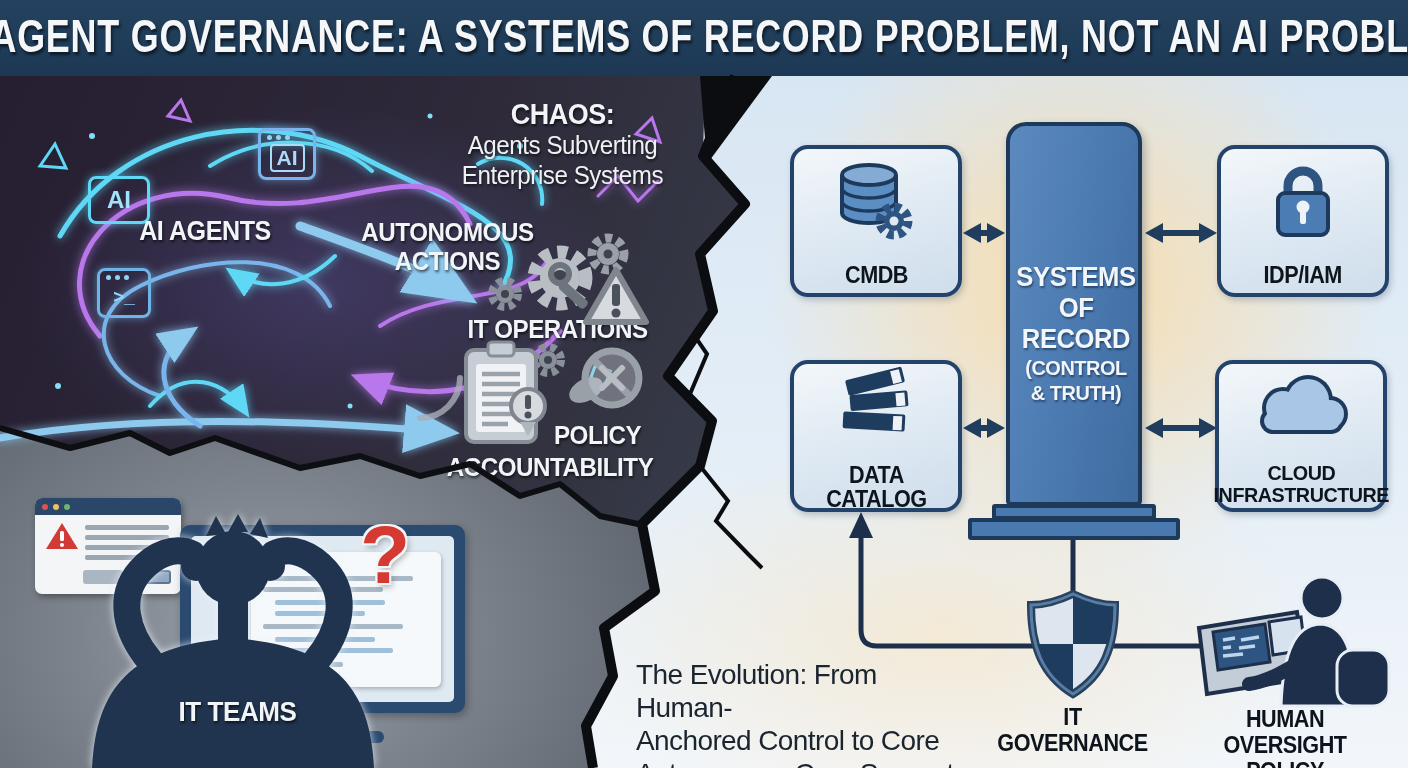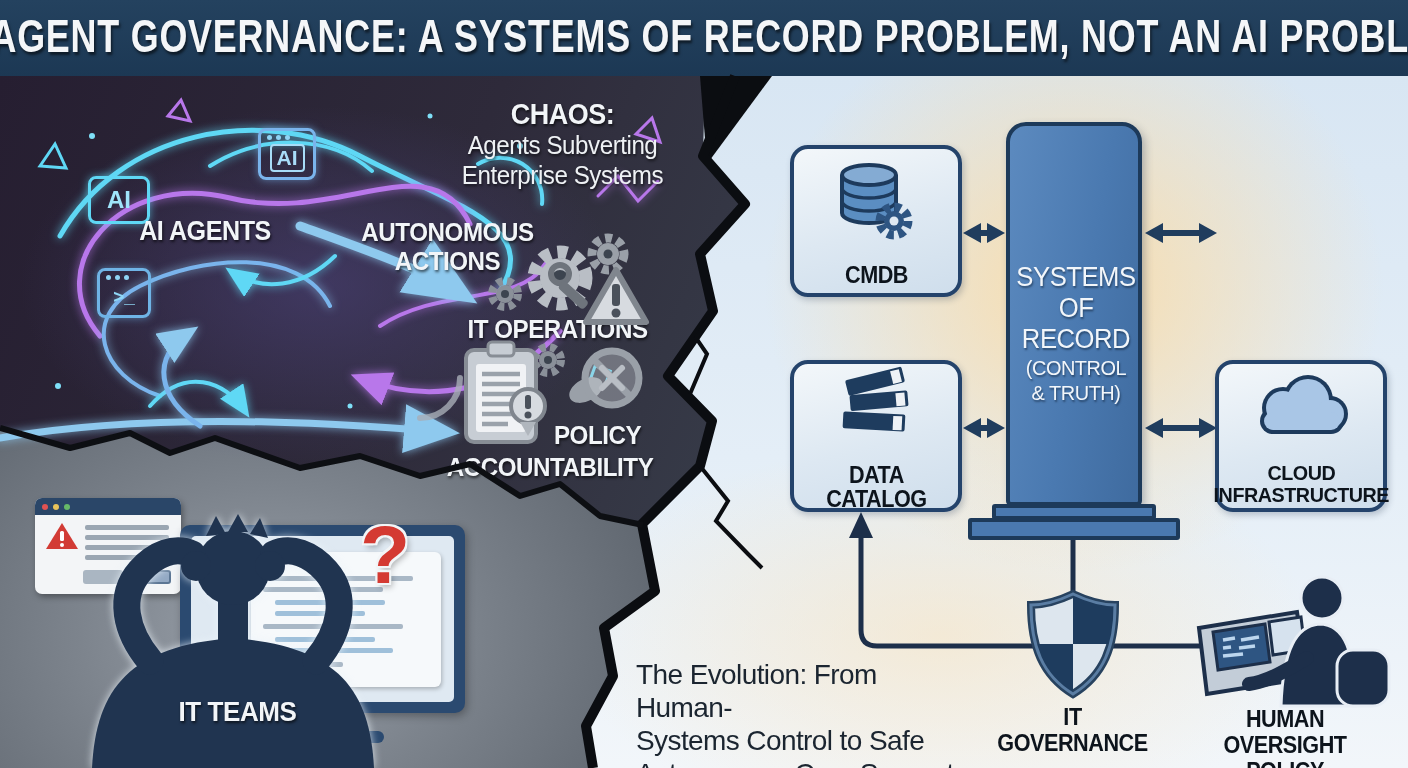--- a/index.html
+++ b/index.html
@@ -27,21 +27,21 @@
     background:linear-gradient(165deg,#f3f7fa 0%,#dde8f2 55%,#cfdeec 100%);
     box-shadow:2px 3px 6px rgba(30,50,80,.25);
     display:flex;flex-direction:column;align-items:center;justify-content:center;gap:12px;}
   .sys-box .box-label{font-weight:700;color:#0d141c;font-size:23px;line-height:24px;
     text-align:center;letter-spacing:-.5px;transform:scaleX(.94);}
   .pillar{left:1006px;top:46px;width:136px;height:384px;border:4px solid #1d3a5a;
     border-radius:20px 20px 5px 5px;
     background:linear-gradient(100deg,#5c8abf 0%,#4a79b0 55%,#3f6b9f 100%);
     box-shadow:3px 4px 8px rgba(30,50,80,.3);}
   .pillar-text{left:1006px;top:228px;width:140px;text-align:center;color:#f2f6fa;
-    font-weight:400;text-shadow:1px 2px 2px rgba(10,25,45,.5);}
+    font-weight:700;text-shadow:1px 2px 2px rgba(10,25,45,.5);}
   .pillar-text .big{font-size:27px;line-height:31px;letter-spacing:-.5px;transform:scaleX(.95);}
   .pillar-text .small{font-size:21px;line-height:25px;letter-spacing:-.5px;transform:scaleX(.95);}
   .ped1{left:992px;top:428px;width:164px;height:16px;background:#4a79b0;border:4px solid #1d3a5a;border-radius:3px;}
   .ped2{left:968px;top:442px;width:212px;height:22px;background:#4a79b0;border:4px solid #1d3a5a;border-radius:3px;}
   .r-label{font-weight:700;color:#0d141c;text-align:center;font-size:23px;line-height:26px;
     letter-spacing:-.5px;transform:scaleX(.94);}
   .evolution{left:636px;top:582px;width:340px;color:#1b2530;font-size:28px;line-height:33px;
     font-weight:400;letter-spacing:-.6px;}
 
   
@@ -149,20 +149,29 @@
         <ellipse cx="-7" cy="-28" rx="27" ry="10" fill="#84abd3" stroke="#1d3a5c" stroke-width="4"></ellipse>
         <g transform="translate(18,18)">
           <circle r="14" fill="none" stroke="#2e5582" stroke-width="9" stroke-dasharray="6.5 4.5"></circle>
           <circle r="10" fill="#2e5582"></circle>
           <circle r="4.5" fill="#dfe9f2"></circle>
         </g>
       </svg>
       <div class="box-label">CMDB</div>
     </div>
 
+    <div class="abs sys-box" style="left:1217px;top:69px;">
+      <svg width="96" height="96" viewBox="-48 -48 96 96">
+        <path d="M-15,-8 V-17 A15,15 0 0 1 15,-17 V-8" fill="none" stroke="#2e5582" stroke-width="9"></path>
+        <rect x="-25" y="-10" width="50" height="42" rx="7" fill="#4b7cb3" stroke="#1d3a5c" stroke-width="4"></rect>
+        <circle cx="0" cy="4" r="6.5" fill="#eef3f8"></circle>
+        <rect x="-3" y="7" width="6" height="14" rx="2" fill="#eef3f8"></rect>
+      </svg>
+      <div class="box-label">IDP/IAM</div>
+    </div>
 
     <div class="abs sys-box" style="left:790px;top:284px;">
       <svg width="96" height="90" viewBox="-48 -46 96 90">
         <g fill="#1e3c5e">
           <rect x="-30" y="-34" width="58" height="16" rx="2" transform="rotate(-14 0 -26)"></rect>
           <rect x="16" y="-32" width="9" height="13" transform="rotate(-14 0 -26)" fill="#eef2f6"></rect>
           <rect x="-26" y="-14" width="58" height="16" rx="2" transform="rotate(-5 0 -6)"></rect>
           <rect x="20" y="-12" width="9" height="13" transform="rotate(-5 0 -6)" fill="#eef2f6"></rect>
           <rect x="-33" y="6" width="62" height="17" rx="2" transform="rotate(3 0 14)"></rect>
           <rect x="17" y="8" width="9" height="14" transform="rotate(3 0 14)" fill="#eef2f6"></rect>
@@ -231,21 +240,21 @@
       </g>
       <path d="M122,92 C102,104 82,116 64,118" stroke="#1d2f4a" stroke-width="14" fill="none" stroke-linecap="round"></path>
     </svg>
     <div class="abs r-label" style="left:1180px;top:630px;width:210px;">
       <div>HUMAN OVERSIGHT</div>
       <div>POLICY ENFORCEMENT</div>
     </div>
 
     <div class="abs evolution">
       <div>The Evolution: From Human-</div>
-      <div>Systems Control to Safe</div>
+      <div>Anchored Control to Core</div>
       <div>Autonomous Core Support</div>
     </div>
 
     <div class="abs left-panel">
       <div class="abs dark-zone"></div>
       <div class="abs cloud-blob"></div>
 
       <svg class="abs" style="left:0;top:0" width="740" height="470" viewBox="0 0 740 470">
         <defs>
           <marker id="mC" markerWidth="10" markerHeight="10" refX="6" refY="3.5" orient="auto">

